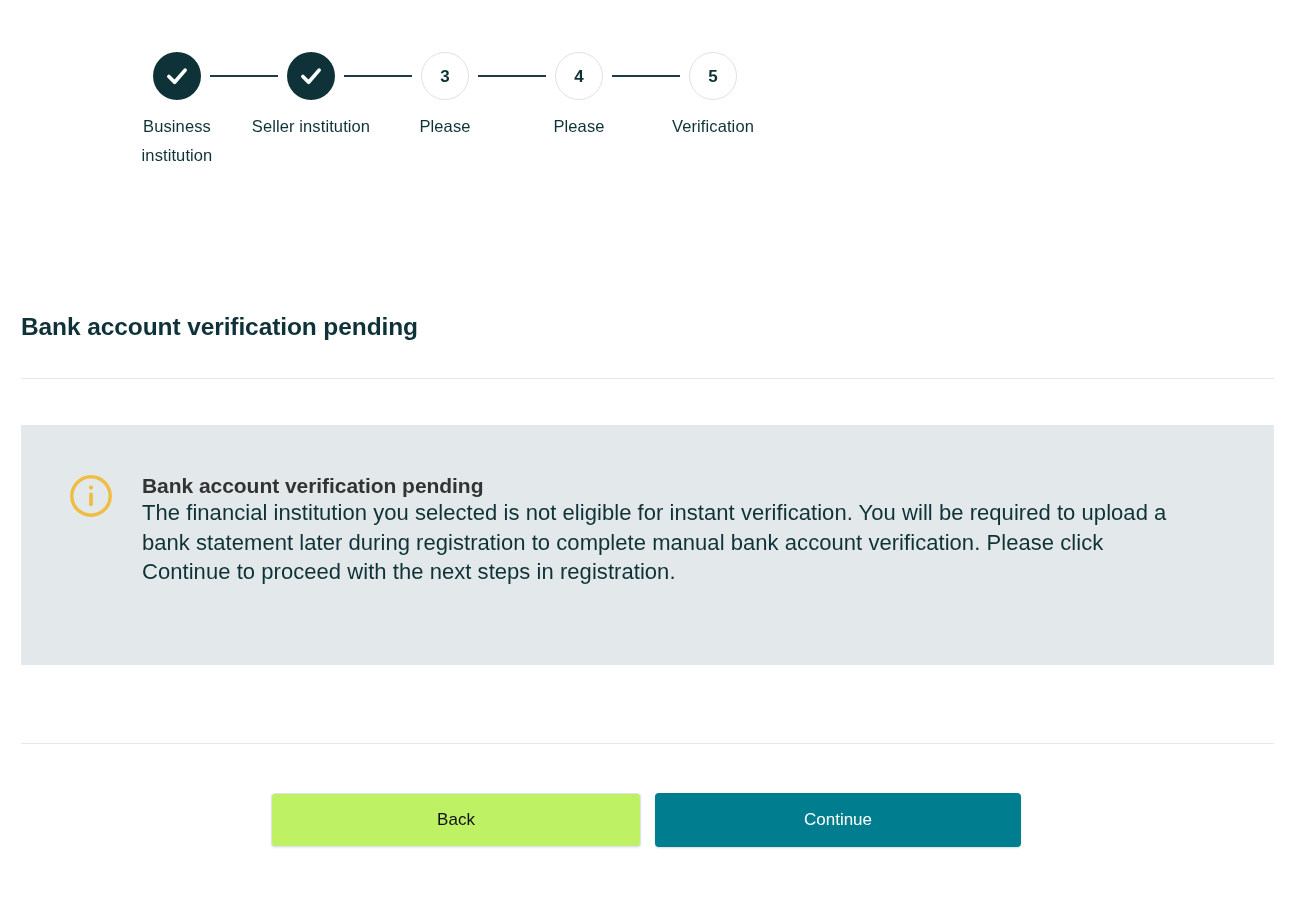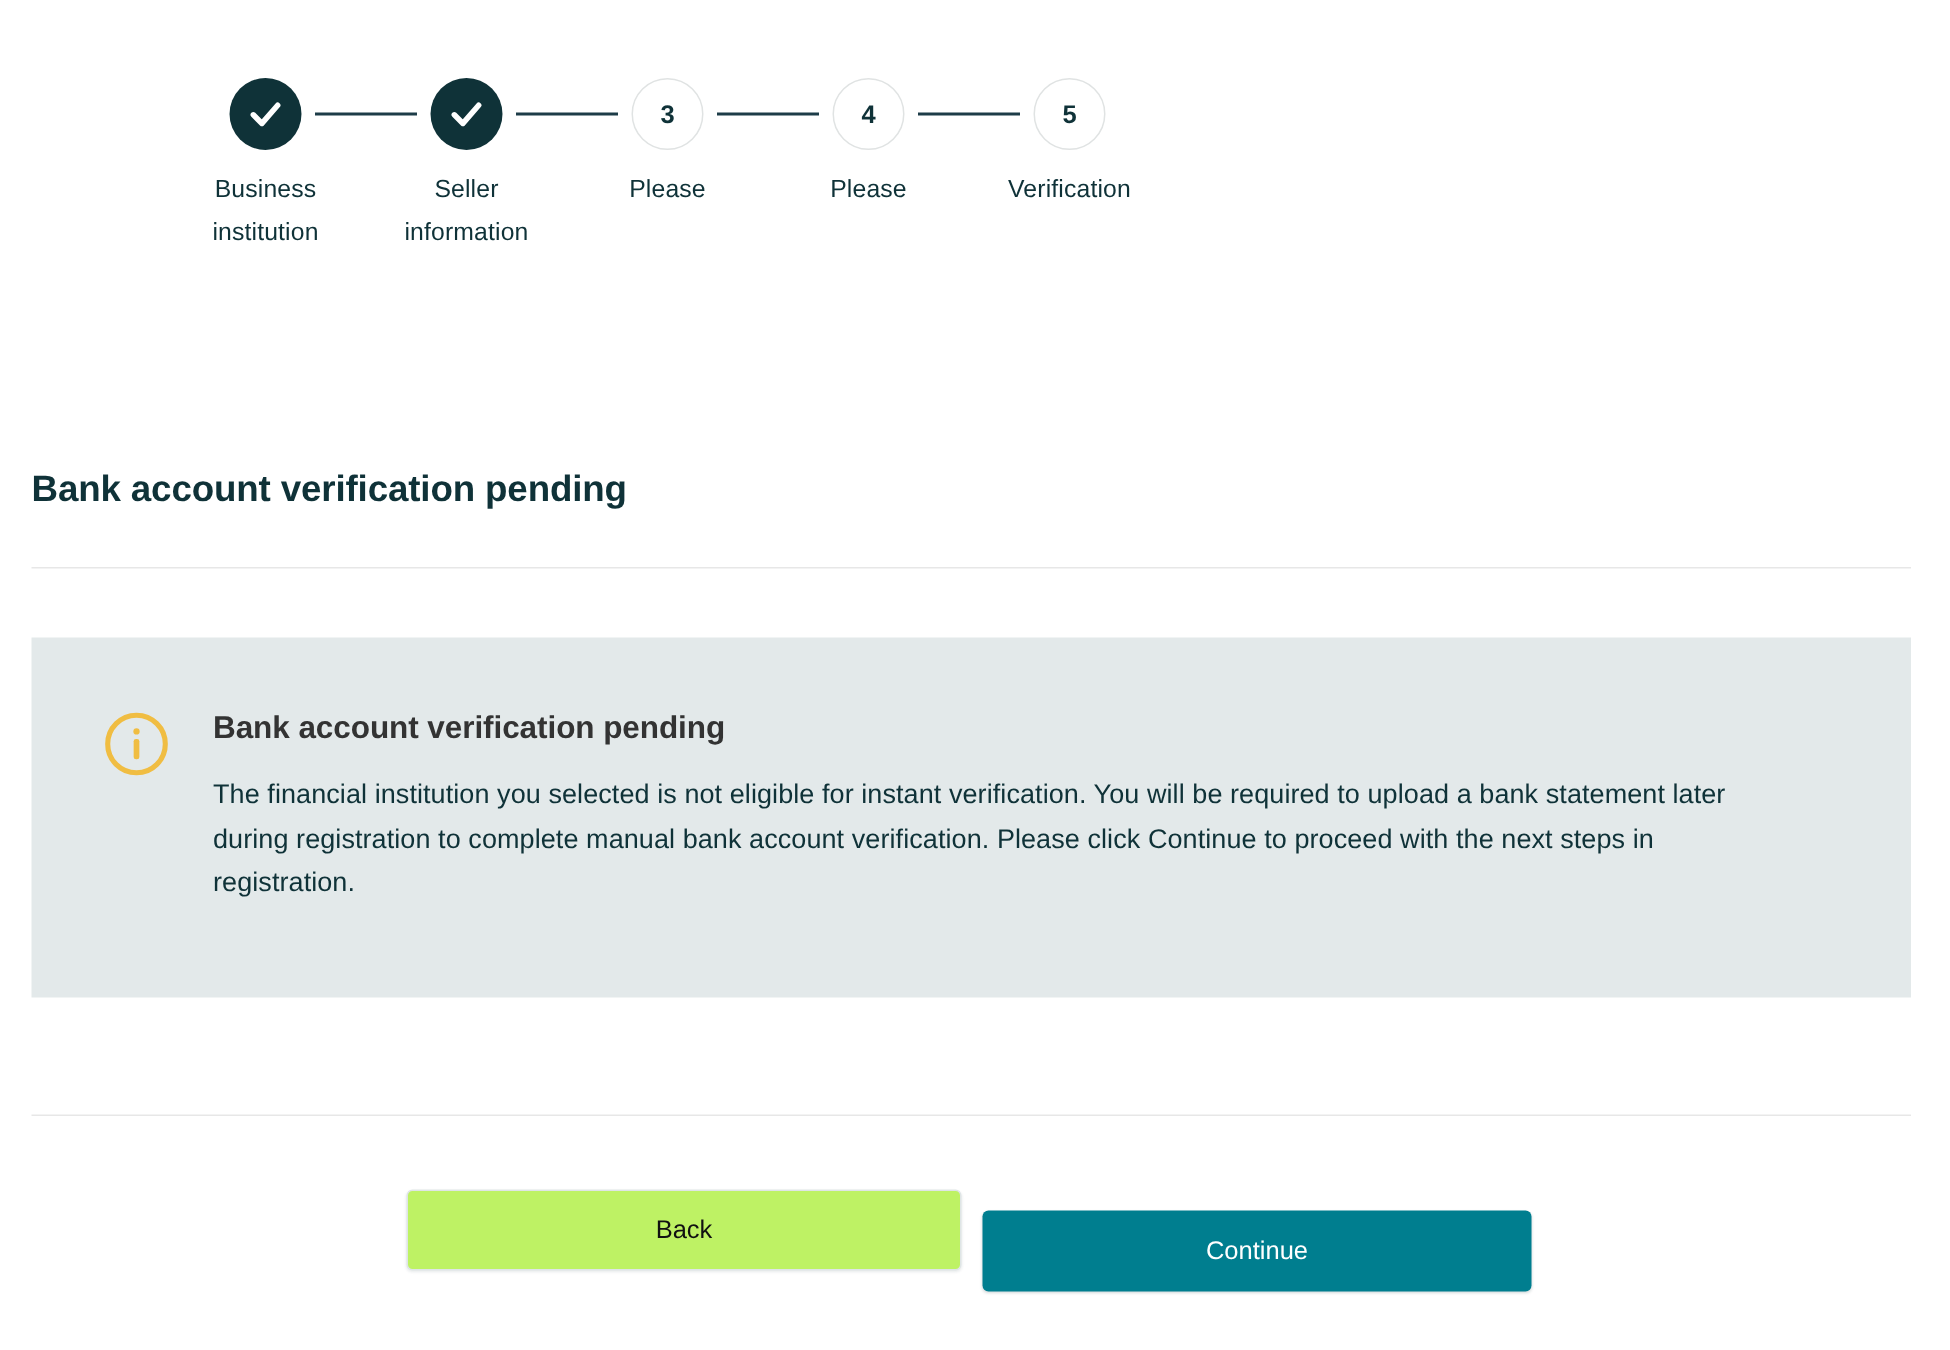--- a/index.html
+++ b/index.html
@@ -143,22 +143,21 @@
 
   .alert-heading {
     font-size: 21px;
     font-weight: 700;
     color: #333333;
     letter-spacing: -0.05px;
     line-height: 1.2;
   }
 
   .alert-text {
-    margin-top: 17px;
-    font-size: 18px;
+    font-size: 22px;
     line-height: 29.5px;
     color: #0f3238;
     max-width: 1055px;
     letter-spacing: 0.05px;
   }
 
   
   .btn {
     position: absolute;
     top: 793px;
@@ -181,21 +180,20 @@
     border: 1px solid #dfe5e6;
     box-shadow: 0 1px 2px rgba(15, 50, 56, 0.10);
   }
 
   .btn-continue {
     left: 655px;
     width: 366px;
     background: #007e8f;
     color: #ffffff;
     box-shadow: 0 1px 2px rgba(15, 50, 56, 0.18);
-    margin-top: 14px;
   }
 </style>
 </head>
 <body>
 
 <div class="page">
 
   <div class="stepper">
 
     <div class="step">
@@ -210,21 +208,21 @@
     <div class="connector">
         <i></i>
       </div>
 
     <div class="step">
       <div class="step-circle done">
         <svg viewBox="0 0 24 24" fill="none">
           <path d="M4.5 12.5 L9.8 17.8 L19.5 6.6" stroke="#ffffff" stroke-width="3.4" stroke-linecap="round" stroke-linejoin="round"></path>
         </svg>
       </div>
-      <div class="step-label">Seller information</div>
+      <div class="step-label">Seller institution</div>
     </div>
 
     <div class="connector">
         <i></i>
       </div>
 
     <div class="step">
       <div class="step-circle pending">3</div>
       <div class="step-label">Please</div>
     </div>

